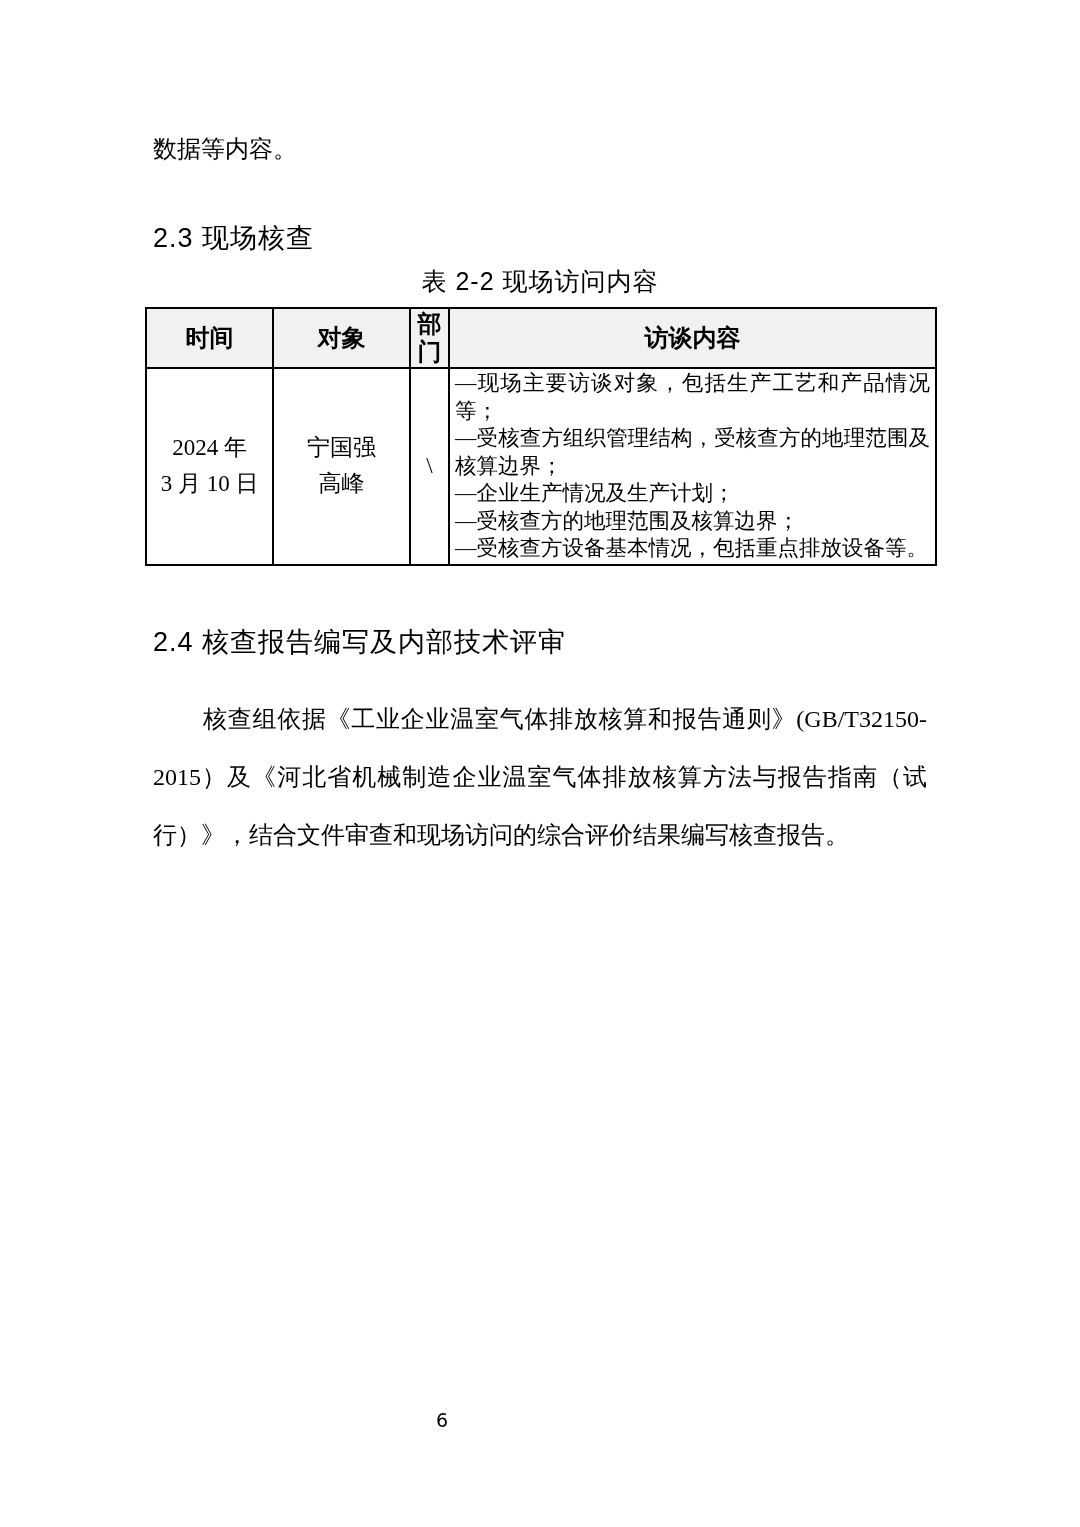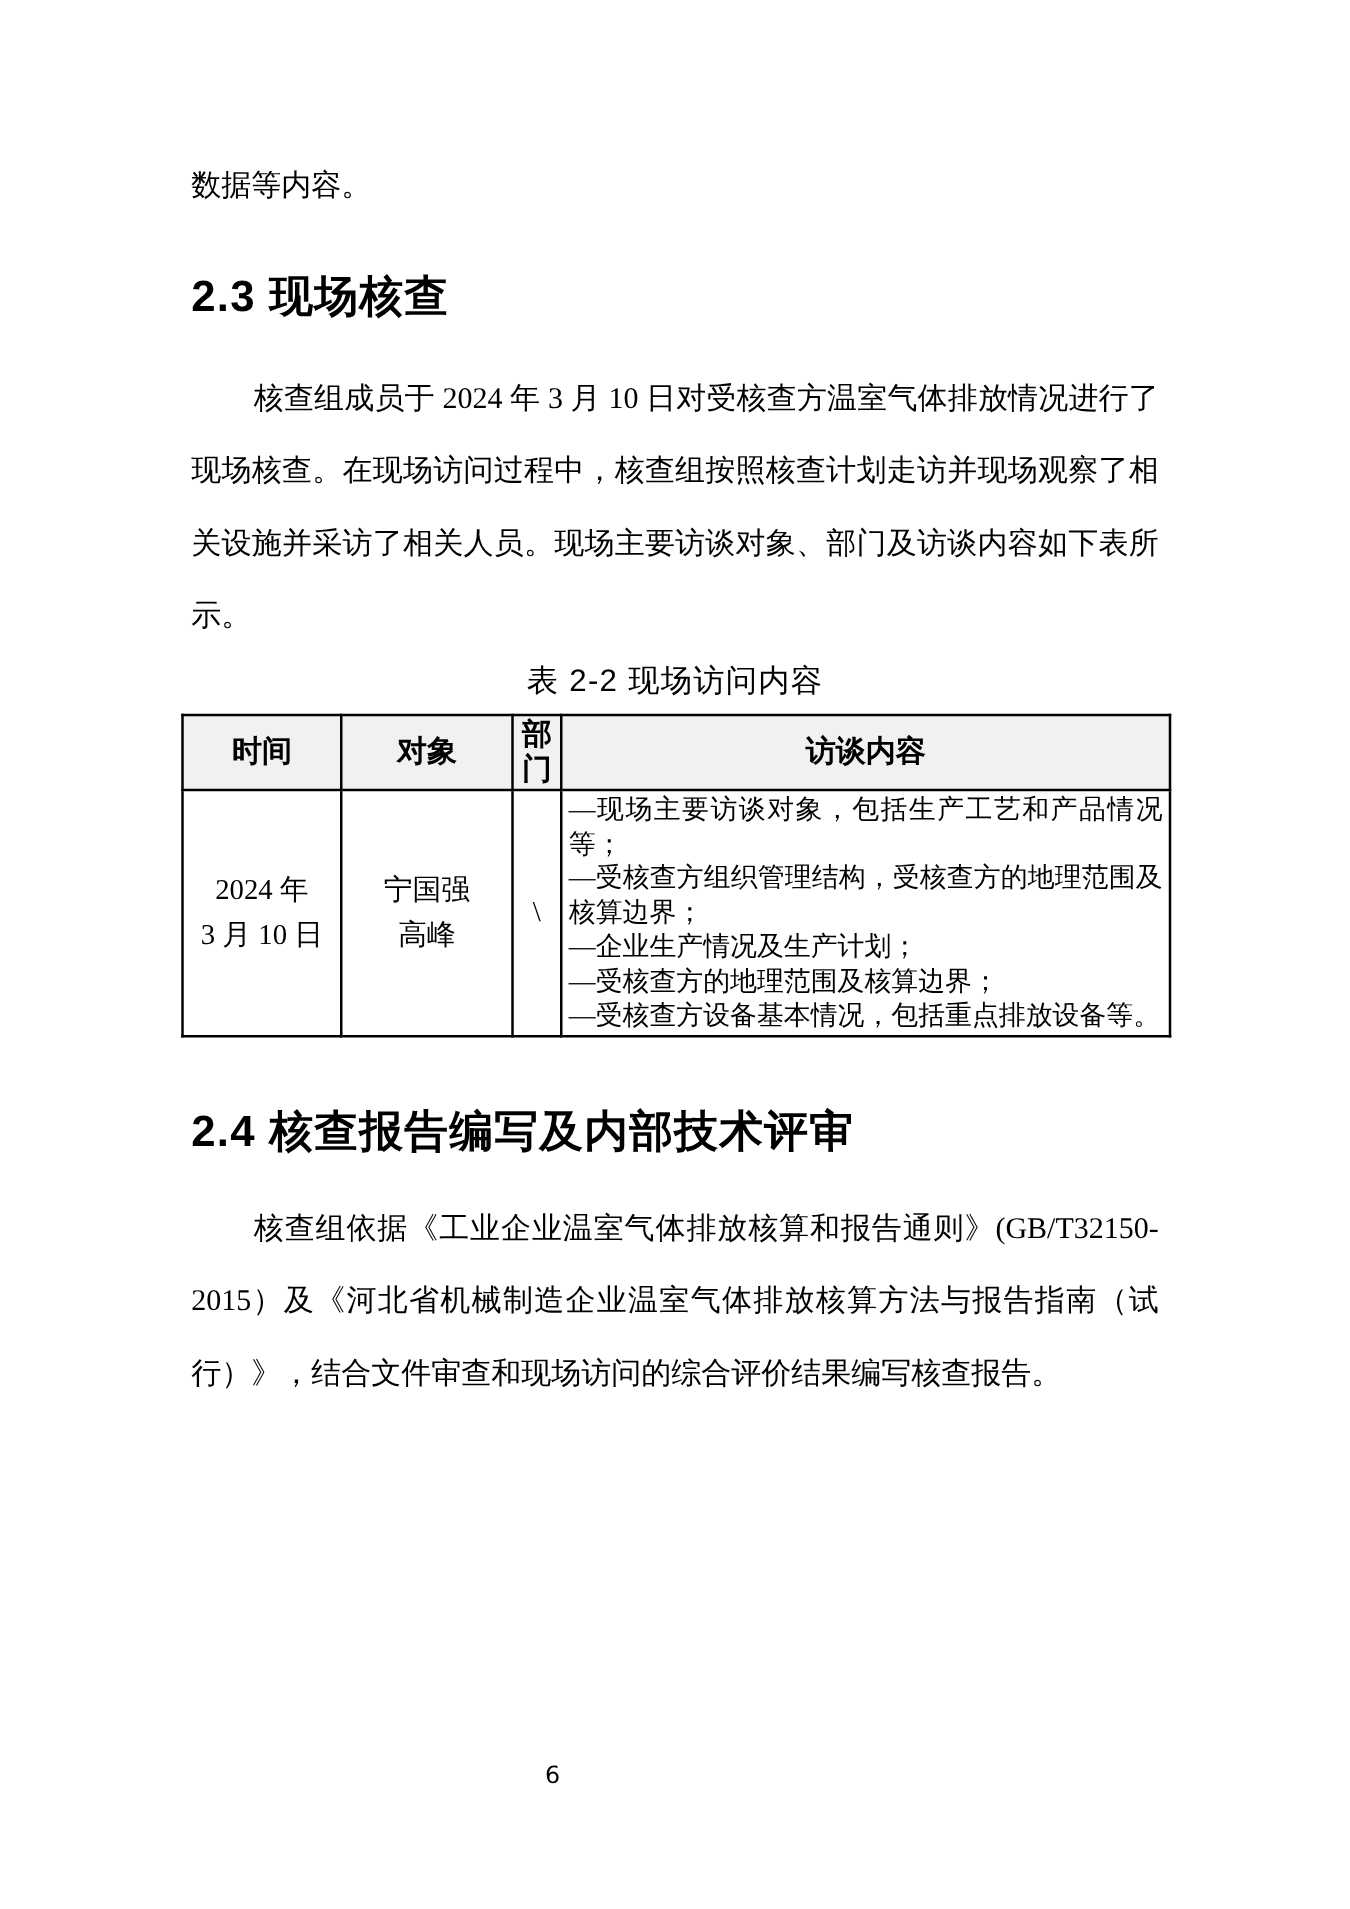--- a/index.html
+++ b/index.html
@@ -18,22 +18,22 @@
     font-size: 24px;
     line-height: 58px;
     text-align: justify;
     padding: 0 8px;
   }
   .indent { text-indent: 50px; }
   .intro { margin-top: 120px; }
 
   .h-section {
     font-family: "Liberation Sans", "DejaVu Sans", sans-serif;
-    font-size: 35px;
-    font-weight: bold;
+    font-size: 27px;
+    font-weight: normal;
     line-height: 40px;
     padding: 0 8px;
     letter-spacing: 1px;
   }
   .h23 { margin-top: 40px; }
   .h24 { margin-top: 56px; }
 
   .para-23 { margin-top: 32px; }
   .para-24a { margin-top: 28px; }
   .para-24b { margin-top: 0; }
@@ -94,21 +94,20 @@
 </head>
 <body>
 
 <div class="page">
   <div class="doc">
 
     <p class="body-text intro">数据等内容。</p>
 
     <h2 class="h-section h23">2.3 现场核查</h2>
 
-    <p class="body-text indent para-23">核查组成员于 2024 年 3 月 10 日对受核查方温室气体排放情况进行了现场核查。在现场访问过程中，核查组按照核查计划走访并现场观察了相关设施并采访了相关人员。现场主要访谈对象、部门及访谈内容如下表所示。</p>
 
     <div class="caption">表 2-2 现场访问内容</div>
 
     <table class="visit-table">
       <colgroup>
         <col style="width:127px">
         <col style="width:137px">
         <col style="width:39px">
         <col style="width:487px">
       </colgroup>

